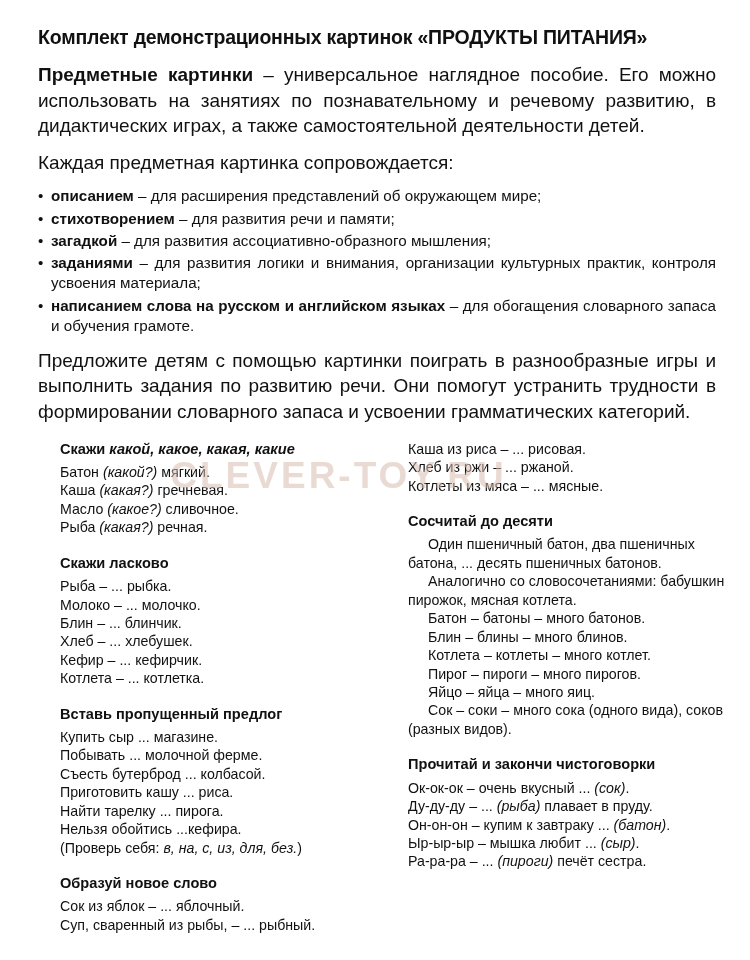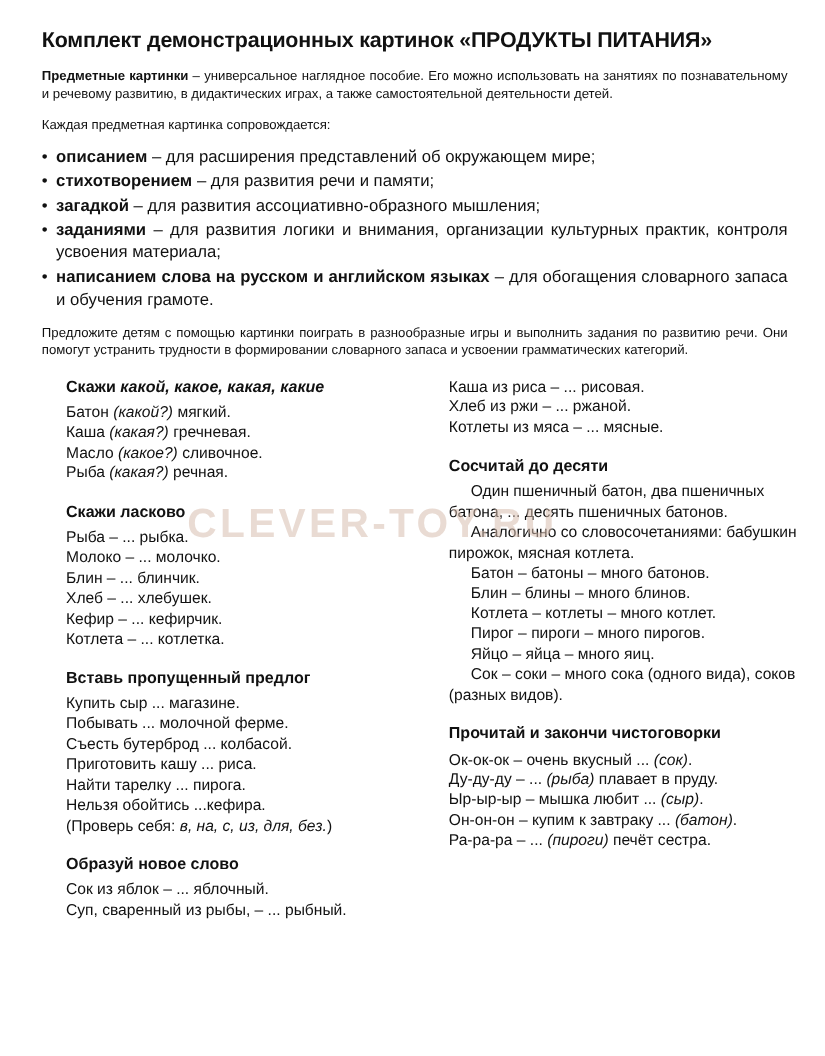--- a/index.html
+++ b/index.html
@@ -39,21 +39,21 @@
   }
   h1.doc-title {
     font-size: 19.5px;
     font-weight: bold;
     margin: 0 0 13px 0;
     line-height: 1.2;
     letter-spacing: -0.2px;
     text-align: left;
   }
   p.para {
-    font-size: 12px;
+    font-size: 19px;
     line-height: 1.33;
     margin: 12px 0 11px 0;
     text-align: justify;
   }
   p.para:last-child { margin-bottom: 0; }
   .b { font-weight: bold; }
   .bullets {
     margin: 8px 0 11px 0;
     padding: 0;
     list-style: none;
@@ -176,22 +176,22 @@
       <p class="line indent">Батон – батоны – много батонов.</p>
       <p class="line indent">Блин – блины – много блинов.</p>
       <p class="line indent">Котлета – котлеты – много котлет.</p>
       <p class="line indent">Пирог – пироги – много пирогов.</p>
       <p class="line indent">Яйцо – яйца – много яиц.</p>
       <p class="line wrap indent">Сок – соки – много сока (одного вида), соков (разных видов).</p>
 
       <div class="sec-head spaced">Прочитай и закончи чистоговорки</div>
       <p class="line"><span>Ок-ок-ок – очень вкусный ... </span><span class="it">(сок)</span><span>.</span></p>
       <p class="line"><span>Ду-ду-ду – ... </span><span class="it">(рыба)</span><span> плавает в пруду.</span></p>
+      <p class="line"><span>Он-он-он – купим к завтраку ... </span><span class="it">(батон)</span><span>.</span></p>
       <p class="line"><span>Ыр-ыр-ыр – мышка любит ... </span><span class="it">(сыр)</span><span>.</span></p>
-      <p class="line"><span>Он-он-он – купим к завтраку ... </span><span class="it">(батон)</span><span>.</span></p>
       <p class="line"><span>Ра-ра-ра – ... </span><span class="it">(пироги)</span><span> печёт сестра.</span></p>
 
 
     </div>
 
   </div>
 
 </div>
 
 </body></html>

